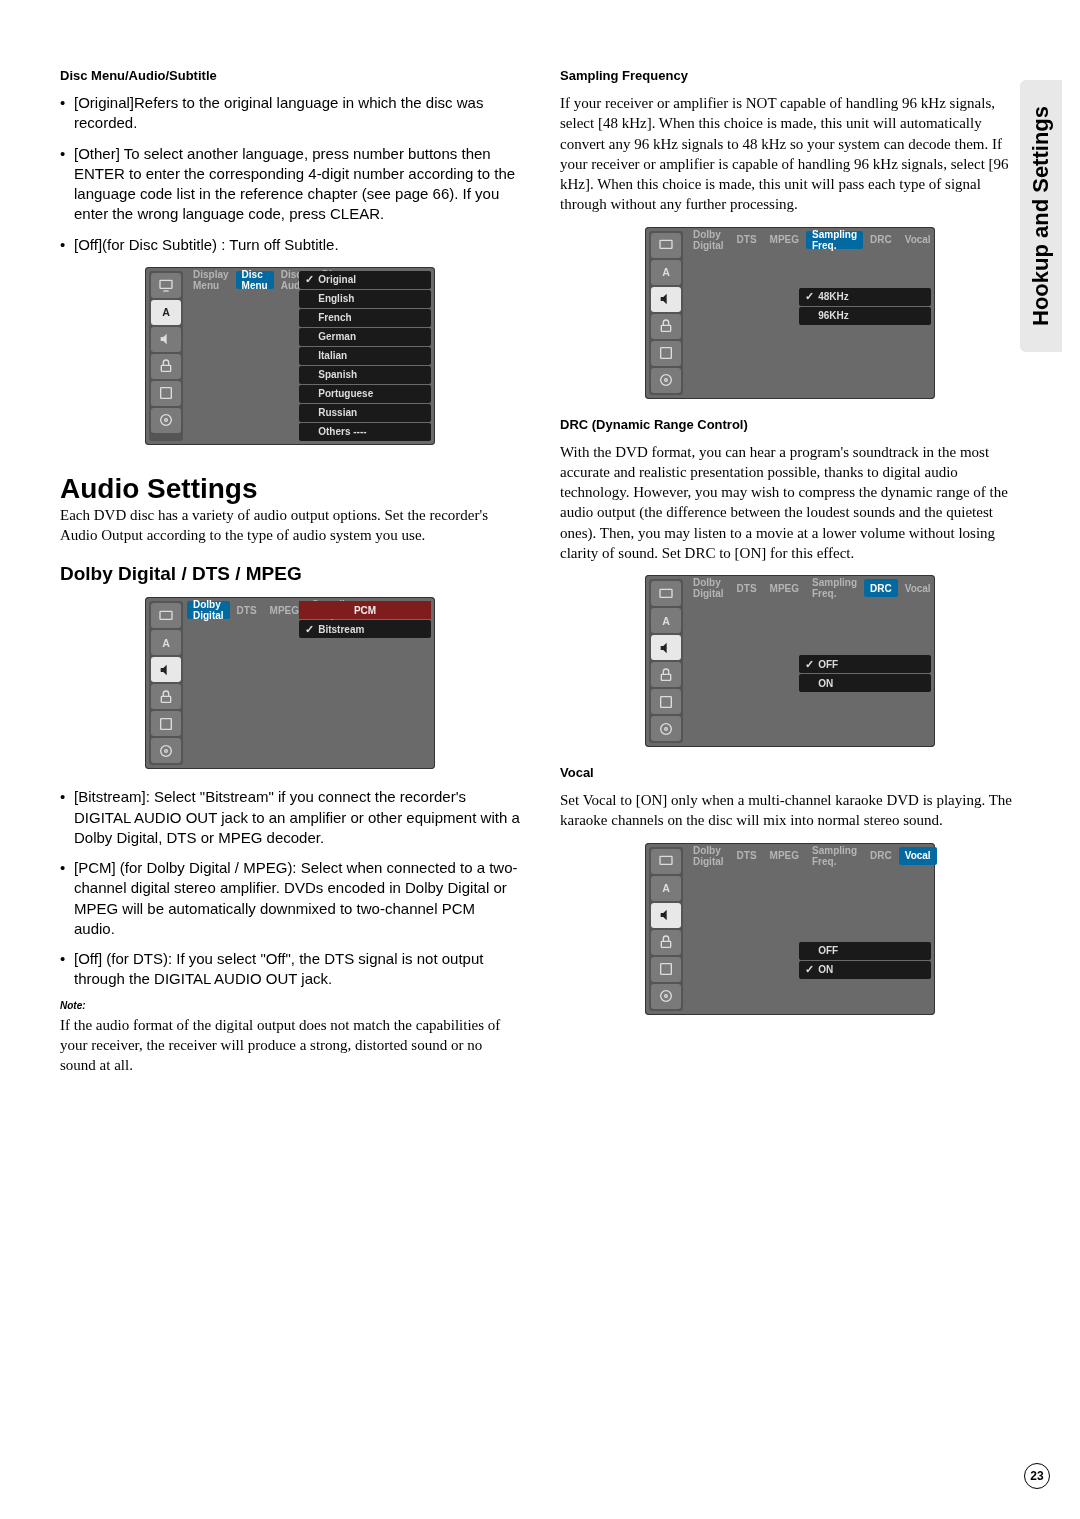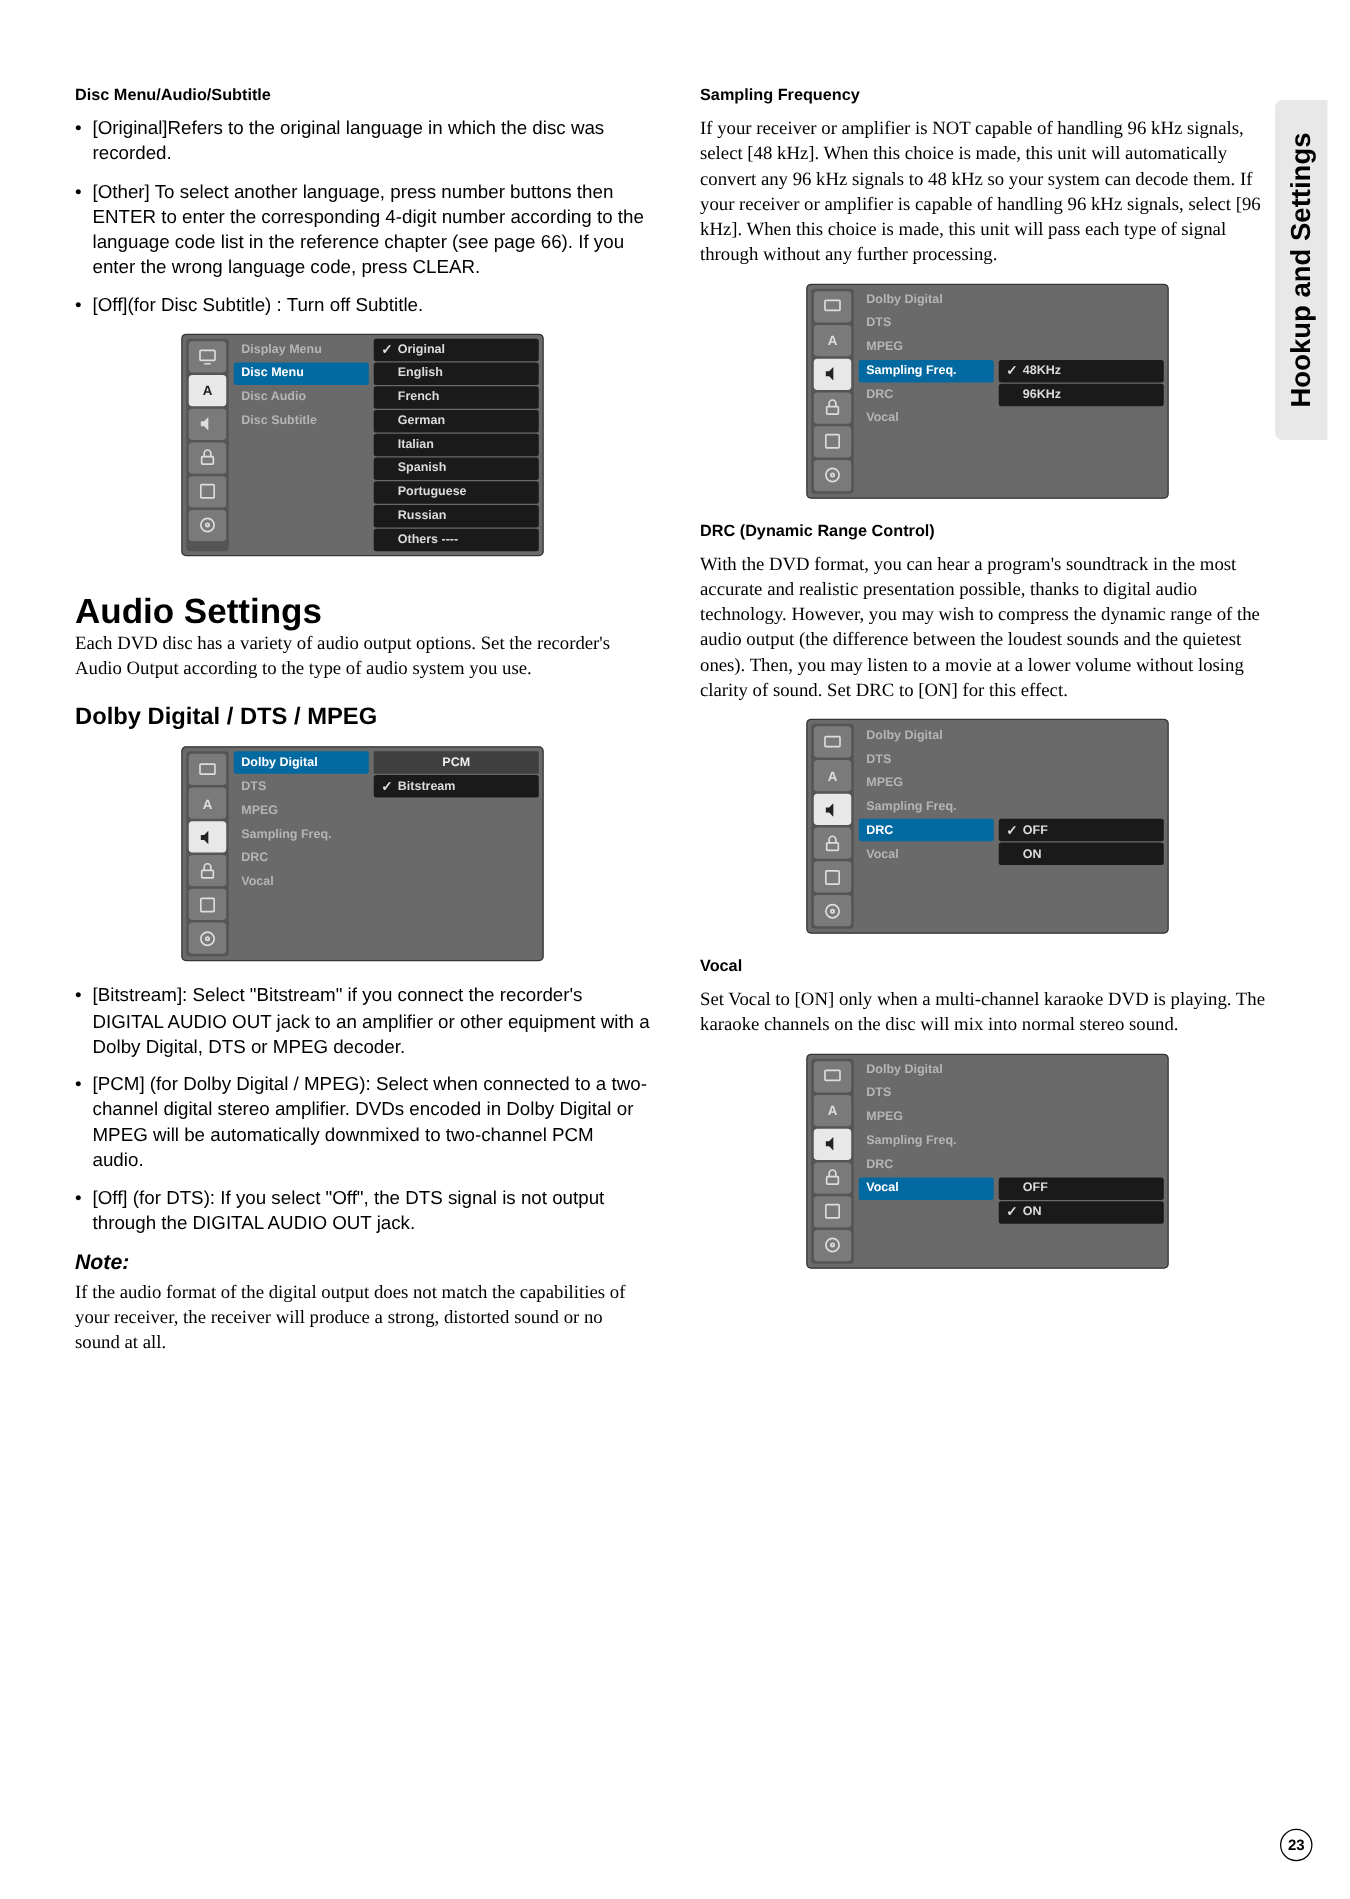--- a/index.html
+++ b/index.html
@@ -43,21 +43,21 @@
       font-size: 12px;
       font-weight: bold;
     }
     h2 { font-size: 13px; font-weight: bold; margin-bottom: 10px; margin-top: 8px; }
     h1.big { font-size: 28px; font-weight: bold; margin-top: 28px; }
     h3 { font-size: 19px; font-weight: bold; margin-bottom: 10px; margin-top: 18px; }
     p.body { font-size: 15px; line-height: 1.35; margin-bottom: 10px; font-family: Liberation Serif, serif; }
     ul.bul { list-style: none; padding-left: 14px; margin-bottom: 10px; }
     ul.bul li { font-size: 15px; line-height: 1.35; margin-bottom: 10px; position: relative; }
     ul.bul li::before { content: "•"; position: absolute; left: -14px; }
-    .note-label { font-style: italic; font-weight: bold; font-size: 17px; margin-top: 10px; margin-bottom: 4px; }
+    .note-label { font-style: italic; font-weight: bold; font-size: 10px; margin-top: 10px; margin-bottom: 4px; }
 
     
     .osd {
       width: 290px;
       margin: 12px auto 18px auto;
       background: #6a6a6a;
       border-radius: 4px;
       padding: 4px;
       display: flex;
       gap: 4px;
@@ -79,21 +79,21 @@
       display: flex;
       align-items: center;
       justify-content: center;
       color: #ddd;
     }
     .osd-icon.active { background: #e8e8e8; color: #222; }
     .osd-icon svg { width: 16px; height: 16px; }
     .osd-mid {
       width: 108px;
       display: flex;
-      flex-direction: column;
+      flex-direction: row;
       gap: 1px;
     }
     .osd-right {
       flex: 1;
       display: flex;
       flex-direction: column;
       gap: 1px;
     }
     .osd-row {
       height: 18px;
@@ -103,21 +103,21 @@
       align-items: center;
       padding: 0 6px;
       color: #b5b5b5;
     }
     .osd-row.sel { background: #2a2a2a; color: #ddd; border-radius: 2px; }
     .osd-row.active-mid { background: #0369a1; color: #fff; border-radius: 2px; }
     .osd-right .osd-row { color: #dcdcdc; }
     .osd-right .osd-row.sel { background: #1a1a1a; }
     .osd-right .check { color: #ddd; margin-right: 4px; font-size: 11px; visibility: hidden; }
     .osd-right .osd-row.checked .check { visibility: visible; }
-    .osd-right .osd-row.header { background: #404040; justify-content: center; color: #eee; }
+    .osd-right .osd-row.header { background: #7f1d1d; justify-content: center; color: #eee; }
   </style>
 </head>
 <body>
 
 <div class="side-tab">Hookup and Settings</div>
 <div class="page-number">23</div>
 
 <div class="page">
 
   <div class="col">

